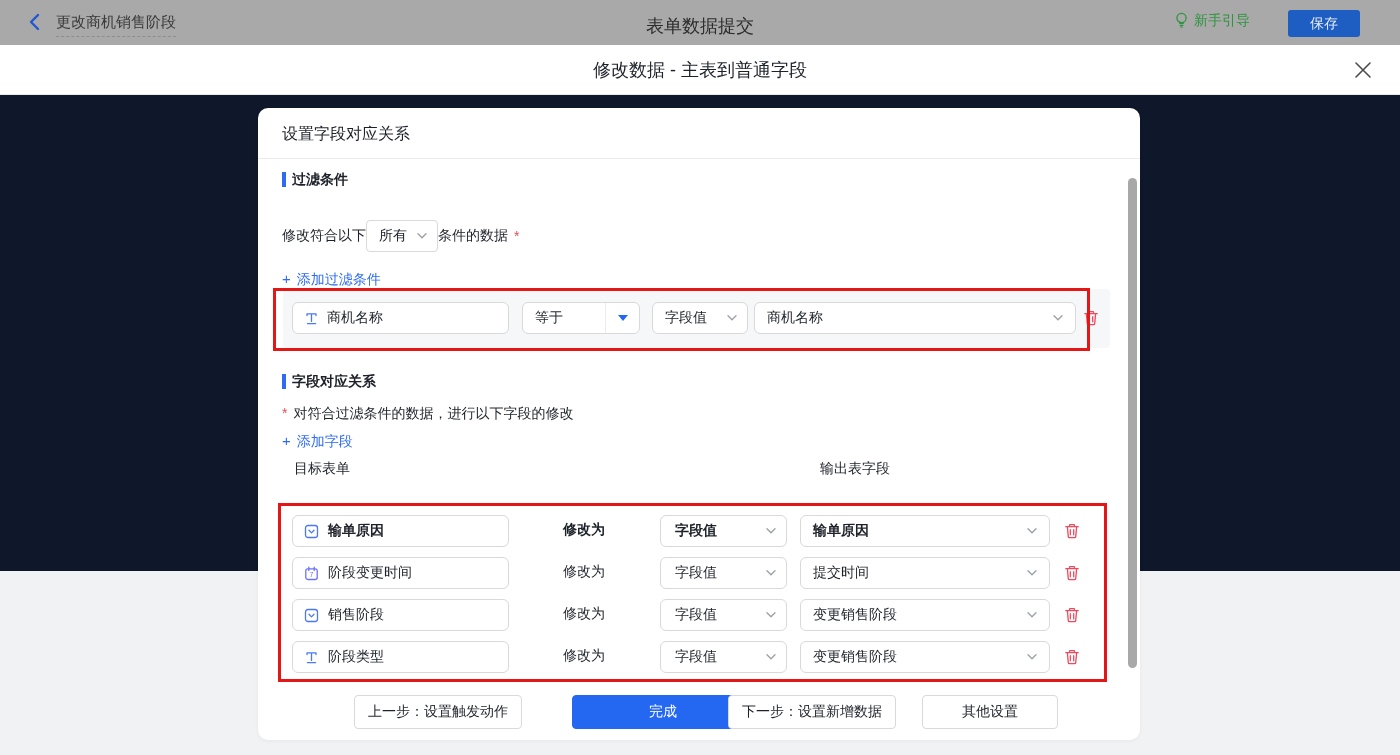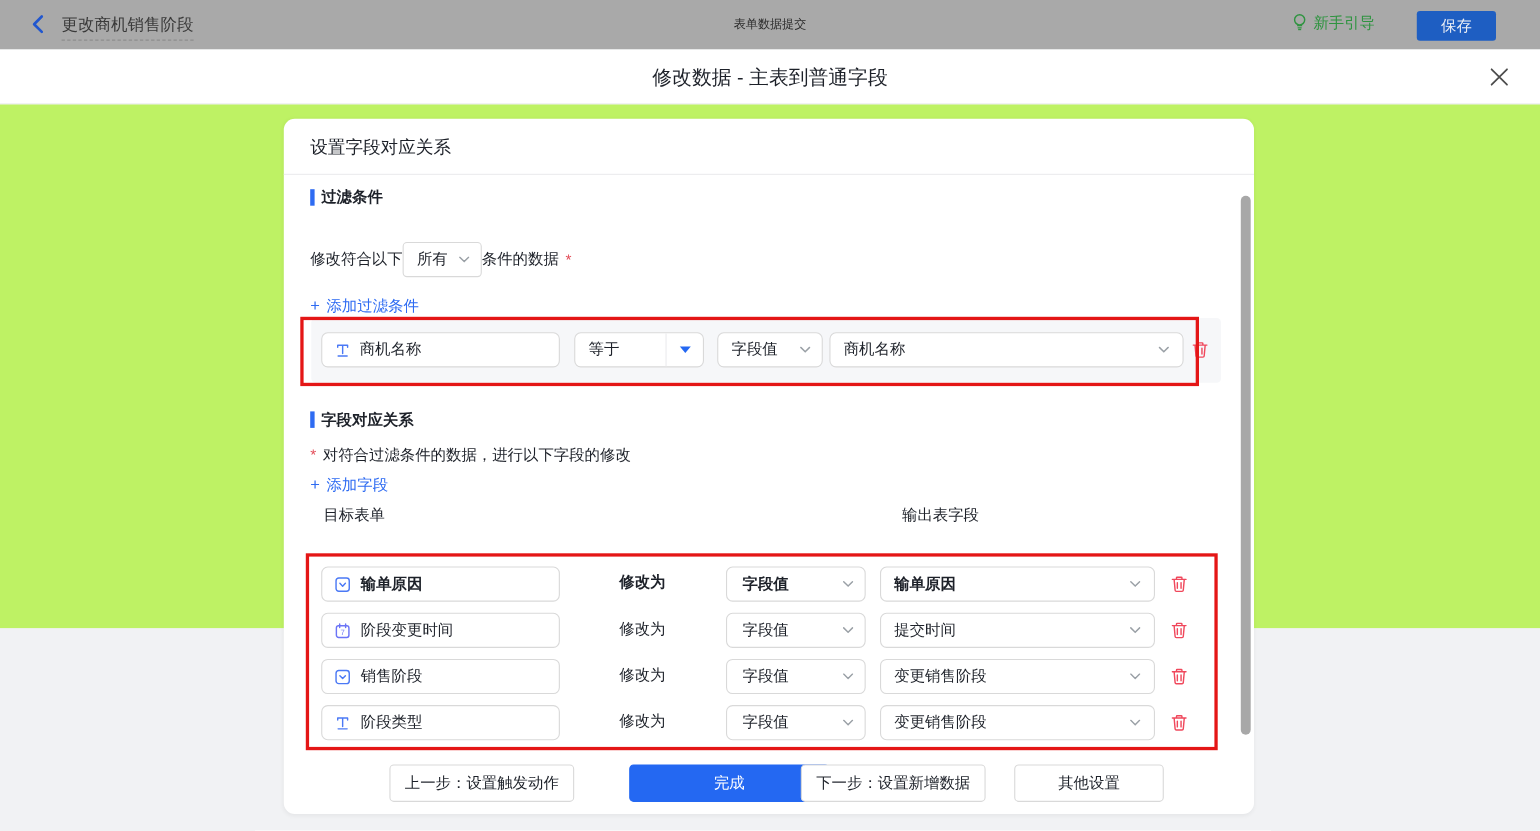--- a/index.html
+++ b/index.html
@@ -4,35 +4,35 @@
 <style>
   * { margin:0; padding:0; box-sizing:border-box; }
   html,body { width:1400px; height:755px; overflow:hidden; }
   body { font-family:"Liberation Sans", sans-serif; position:relative; background:#f1f2f4; color:#1d2129; }
 
   
   .topbar { position:absolute; left:0; top:0; width:1400px; height:45px; background:#a9a9a9; }
   .back-btn { position:absolute; left:26px; top:13px; cursor:pointer; }
   .back-label { position:absolute; left:56px; top:13px; font-size:15px; color:#3a3a3a;
                 padding-bottom:4px; border-bottom:1px dashed #8d8d8d; }
-  .topbar-title { position:absolute; left:0; right:0; top:14px; text-align:center; font-size:11px; color:#2c2c2c; }
+  .topbar-title { position:absolute; left:0; right:0; top:14px; text-align:center; font-size:18px; color:#2c2c2c; }
   .guide { position:absolute; right:150px; top:12px; display:flex; align-items:flex-start; gap:5px;
            color:#2f9440; font-size:14px; cursor:pointer; }
   .save-btn { position:absolute; right:40px; top:10px; width:72px; height:27px; background:#1e5ec2;
               border:none; border-radius:3px; color:#e9edf5; font-size:14px; cursor:pointer; }
 
   
   .modalbar { position:absolute; left:0; top:45px; width:1400px; height:50px; background:#ffffff;
               border-bottom:1px solid #e8e9eb; }
   .modal-title { position:absolute; left:0; right:0; top:13px; text-align:center; font-size:18px;
                  font-weight:500; color:#1d2129; }
   .close-btn { position:absolute; right:26px; top:14px; width:22px; height:22px; cursor:pointer; }
 
   
-  .page { position:absolute; left:0; top:95px; width:1400px; height:476px; background:#bef264; }
+  .page { position:absolute; left:0; top:95px; width:1400px; height:476px; background:#0f172a; }
   .panel { position:absolute; left:258px; top:13px; width:882px; height:632px; background:#fff;
            border-radius:10px; box-shadow:0 1px 4px rgba(0,0,0,.05); }
   .panel-header { position:absolute; left:24px; top:16px; font-size:16px; color:#1d2129; }
   .panel-divider { position:absolute; left:0; top:50px; width:882px; border-top:1px solid #ececee; }
   .scroll-thumb { position:absolute; right:3px; top:70px; width:9px; height:490px;
                   background:#a8a8a8; border-radius:5px; }
 
   .sec-title { position:absolute; font-size:14px; font-weight:bold; color:#1d2129;
                padding-left:10px; line-height:15px; }
   .sec-title::before { content:""; position:absolute; left:0; top:0; width:4px; height:15px; background:#2e6bf2; }

